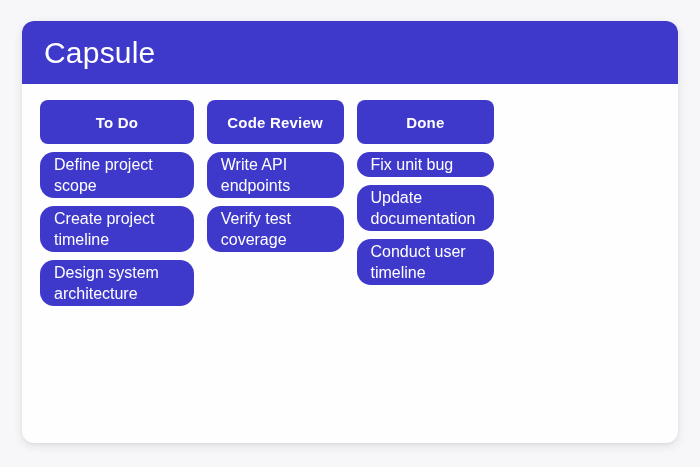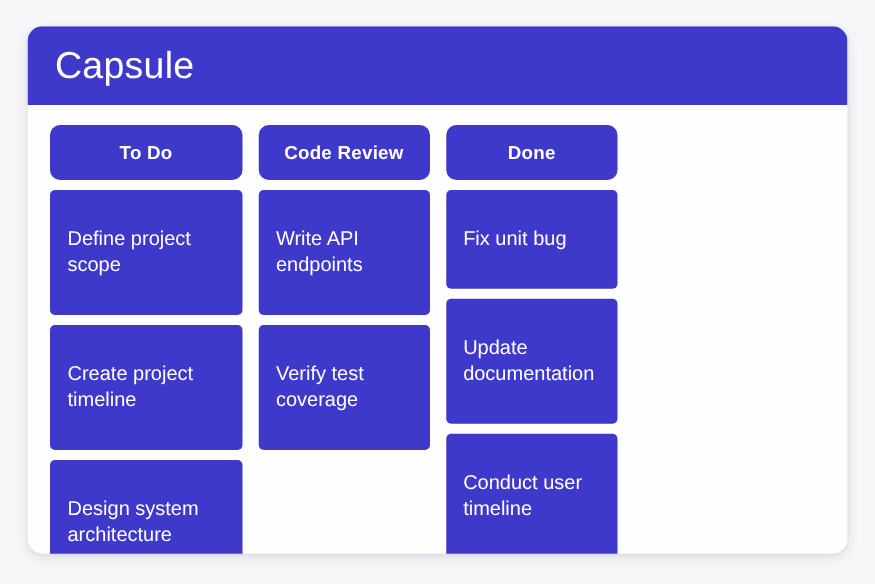--- a/index.html
+++ b/index.html
@@ -59,22 +59,22 @@
     display: flex;
     align-items: center;
     justify-content: center;
     font-size: 15px;
     font-weight: 700;
     letter-spacing: 0.2px;
   }
   .card {
     background: var(--primary);
     color: var(--on-primary);
-    border-radius: 4px;
-    padding: 29px 14px;
+    border-radius: 14px;
+    padding: 2px 14px;
     font-size: 16px;
     line-height: 21px;
     font-weight: 400;
     cursor: pointer;
   }
 </style>
 </head>
 <body>
 
 <div class="board-window">

